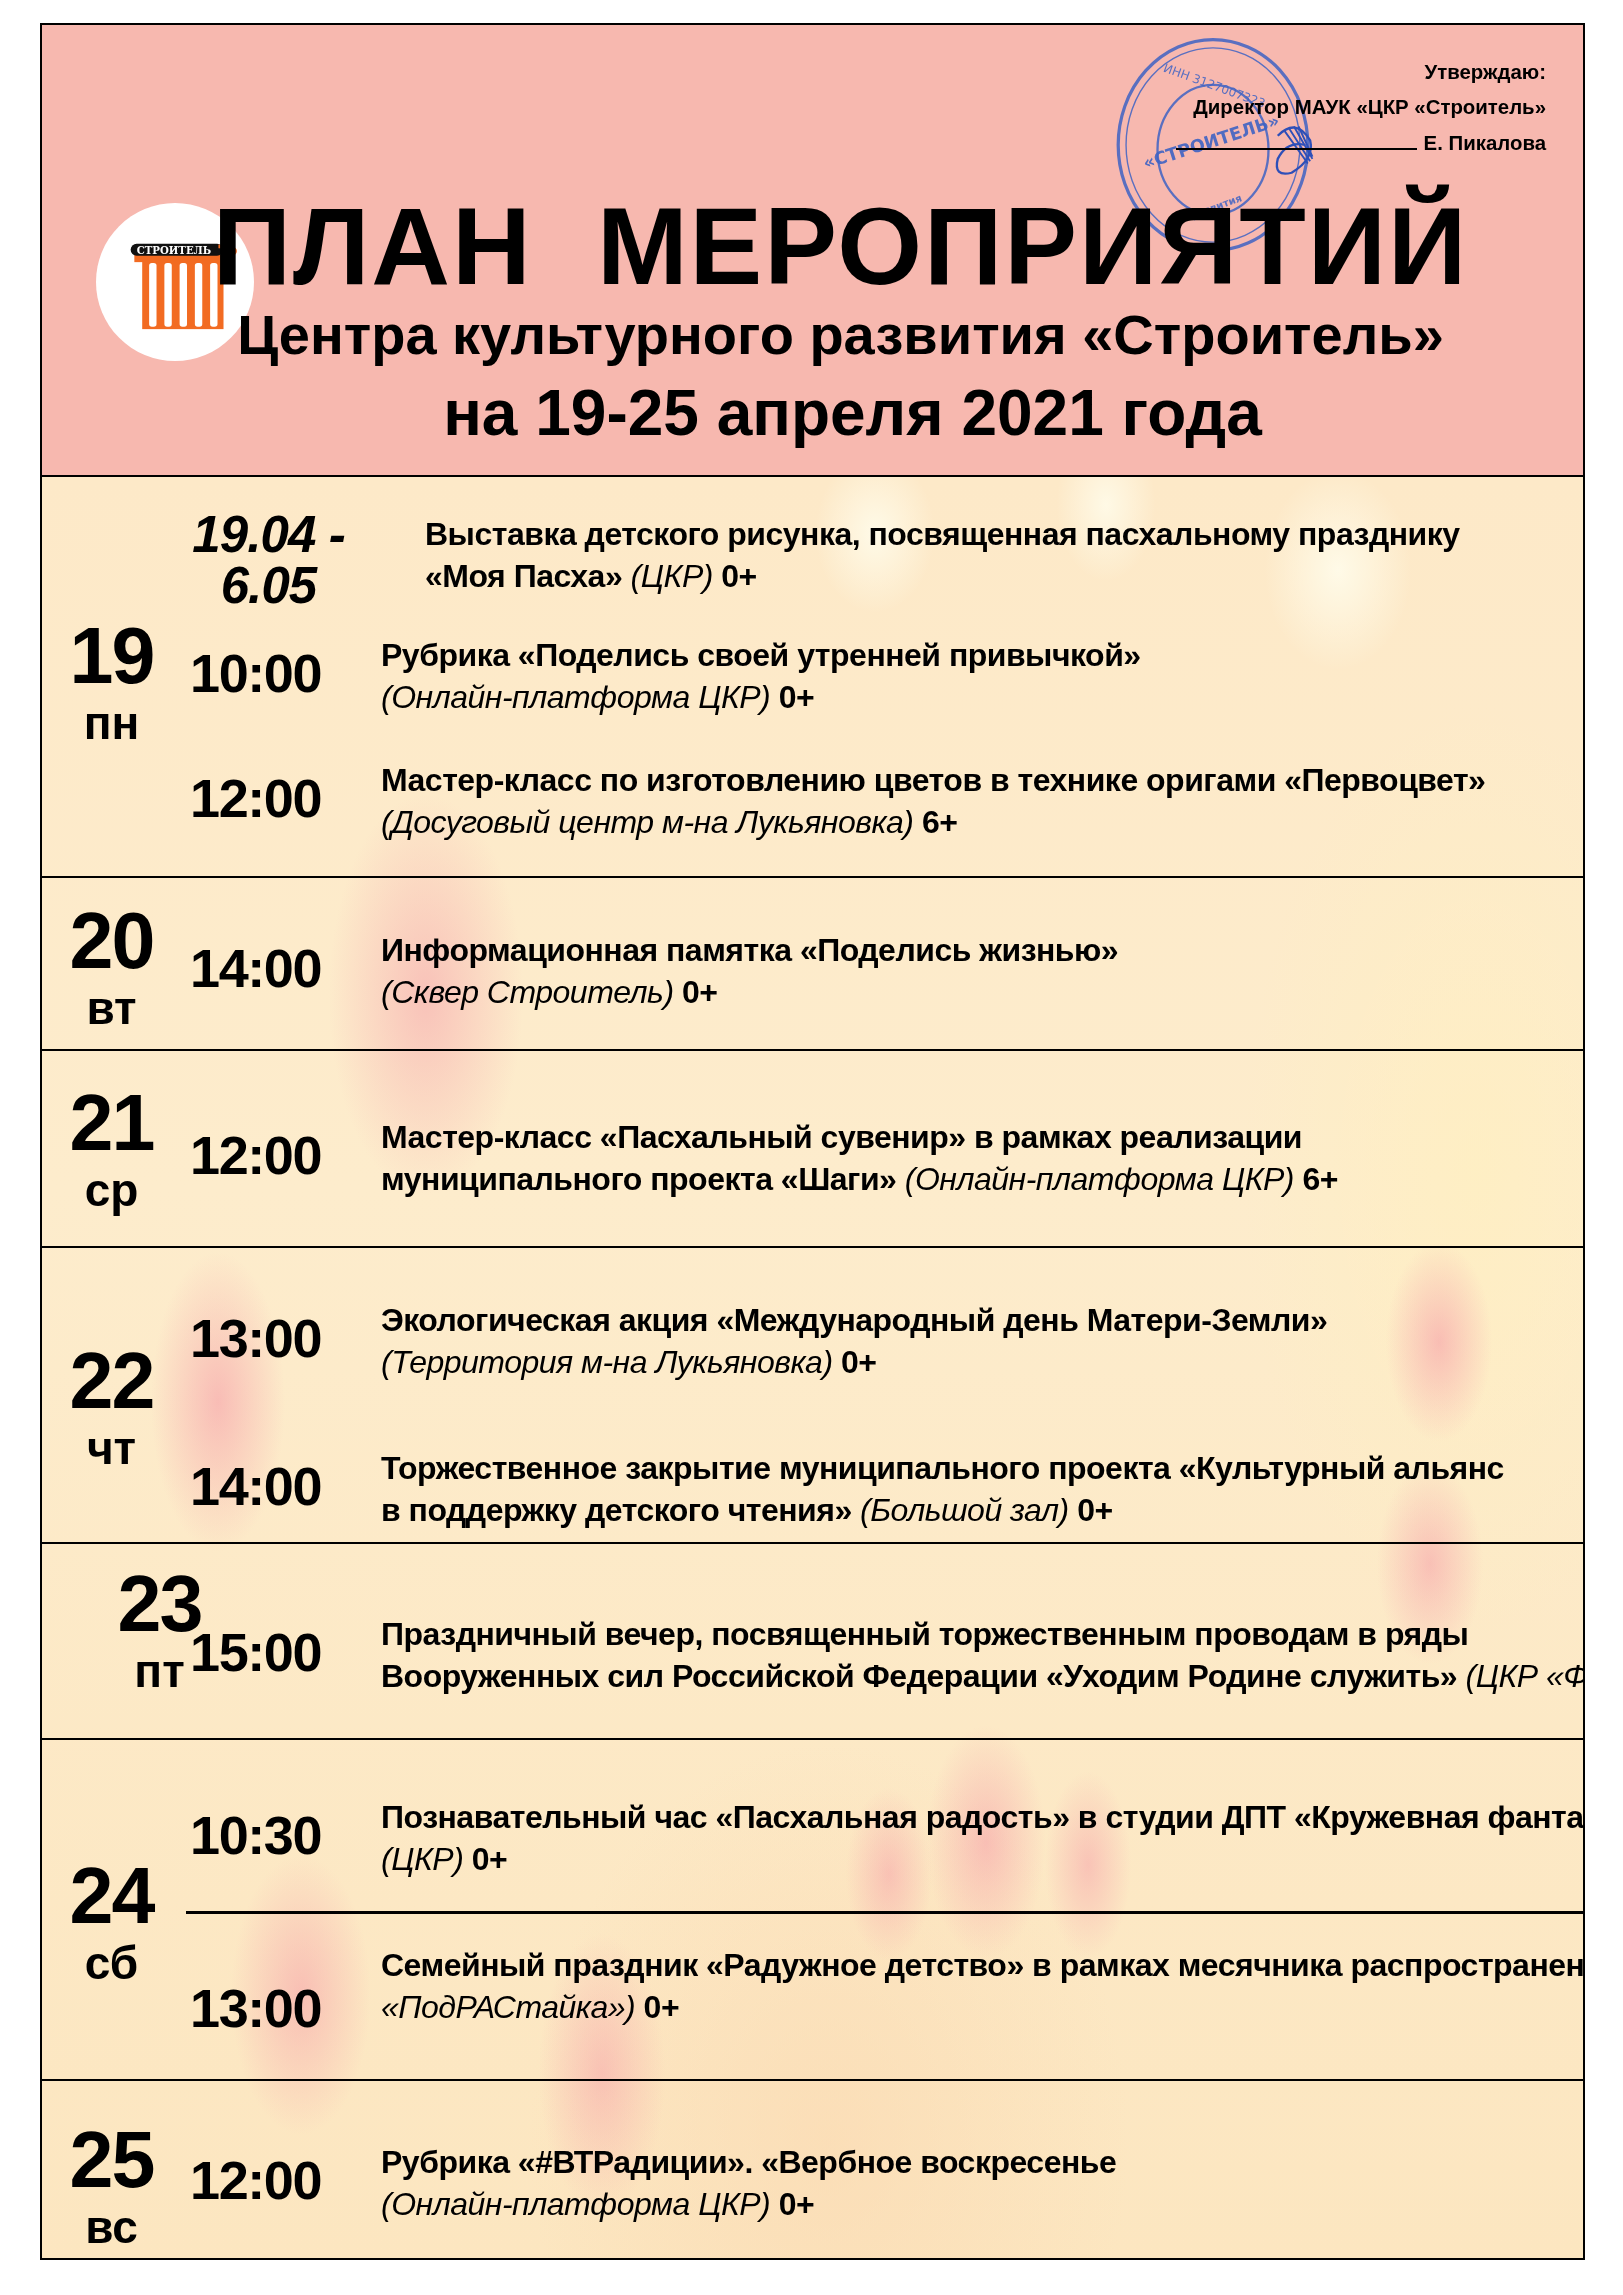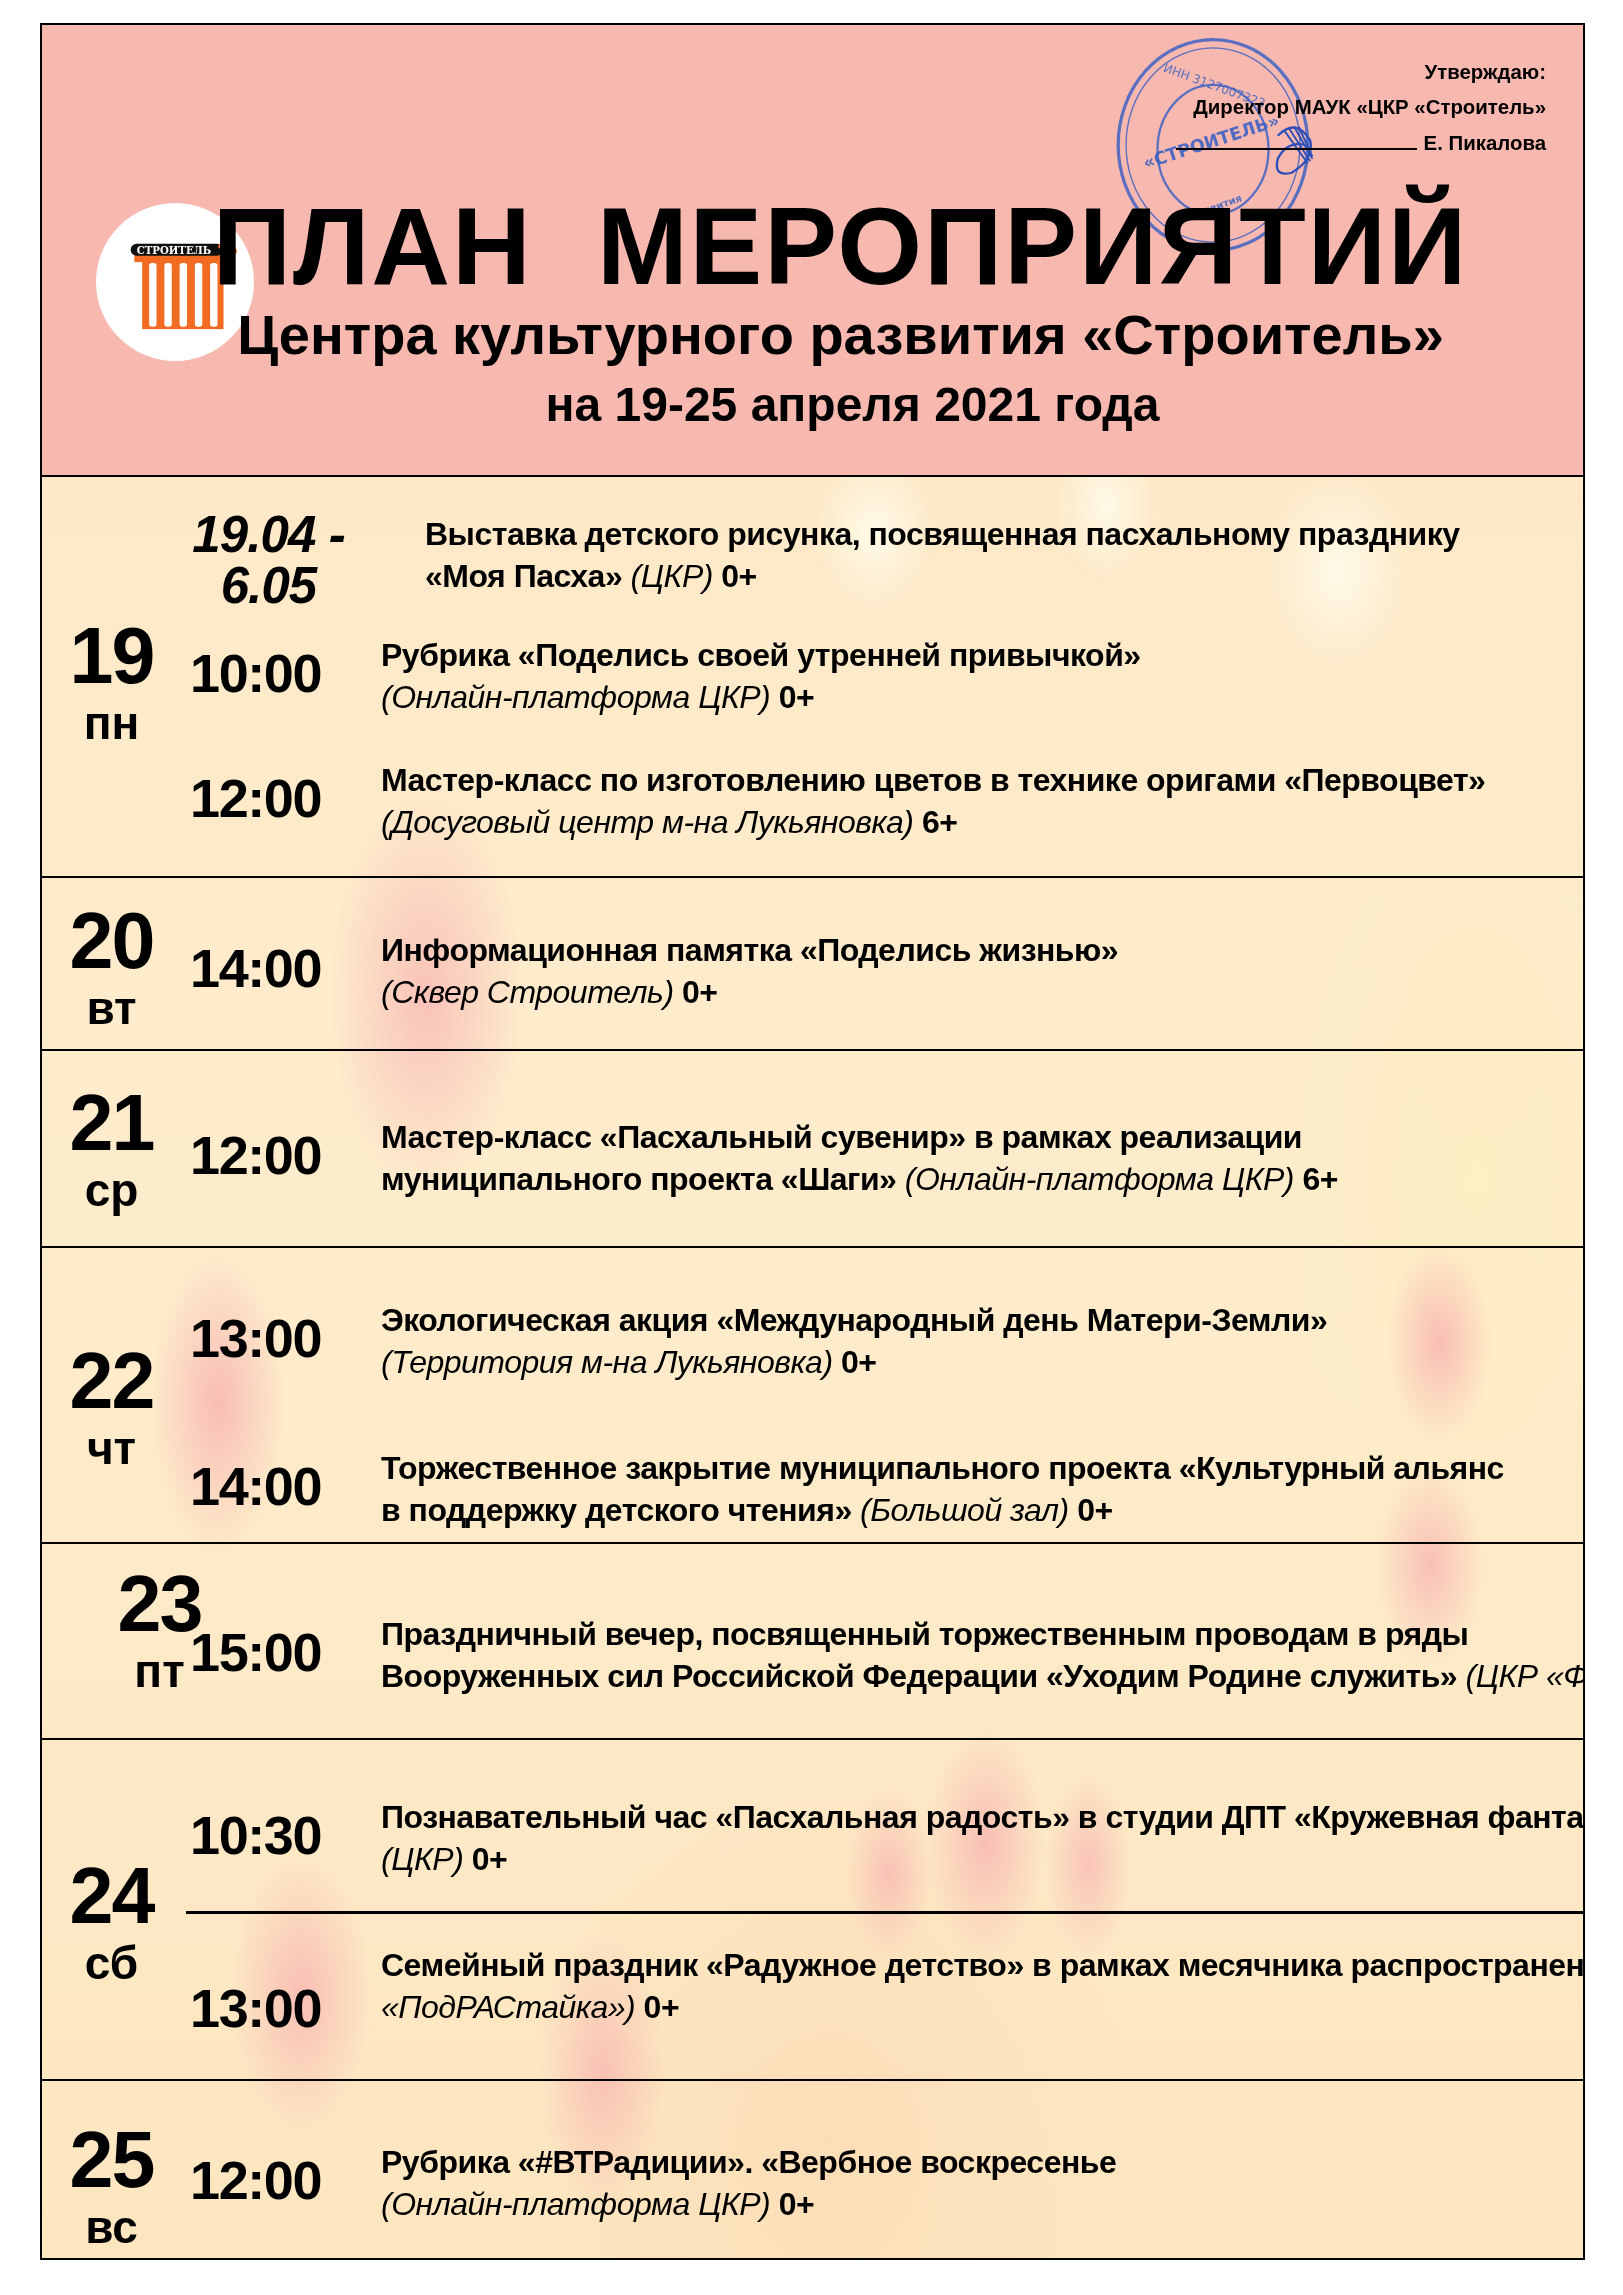--- a/index.html
+++ b/index.html
@@ -40,21 +40,21 @@
   .ev .text { position:absolute; left:191px; font-size:32px; line-height:42px; font-weight:700; white-space:nowrap; letter-spacing:-0.5px; }
   .ev .text .loc { font-style:italic; font-weight:400; }
   .subdiv { position:absolute; left:144px; right:0; height:2.8px; background:#000; }
   
   .logo { position:absolute; left:54px; top:178px; width:158px; height:158px; border-radius:50%; background:#fff; }
   .title { position:absolute; left:0; right:0; top:167px; text-align:center; padding-left:56px;
            font-weight:700; font-size:109px; line-height:1; letter-spacing:1.9px; }
   .subtitle { position:absolute; left:0; right:0; top:282px; text-align:center; padding-left:56px;
               font-weight:700; font-size:56px; line-height:1; }
   .subtitle2 { position:absolute; left:0; right:0; top:356px; text-align:center; padding-left:80px;
-               font-weight:700; font-size:48px; line-height:1; }
+               font-weight:700; font-size:64px; line-height:1; }
   .approve { position:absolute; right:37px; top:37px; text-align:right; font-weight:700; font-size:20.4px; line-height:1; }
   .approve div { margin-bottom:15px; white-space:nowrap; }
   .sigline { display:inline-block; width:241px; border-bottom:2.3px solid #000; margin-right:6.5px; vertical-align:baseline; }
   .stamp { position:absolute; left:1060px; top:9.3px; width:222px; height:222px; }
 </style>
 </head>
 <body>
 
 <div class="frame">
 

